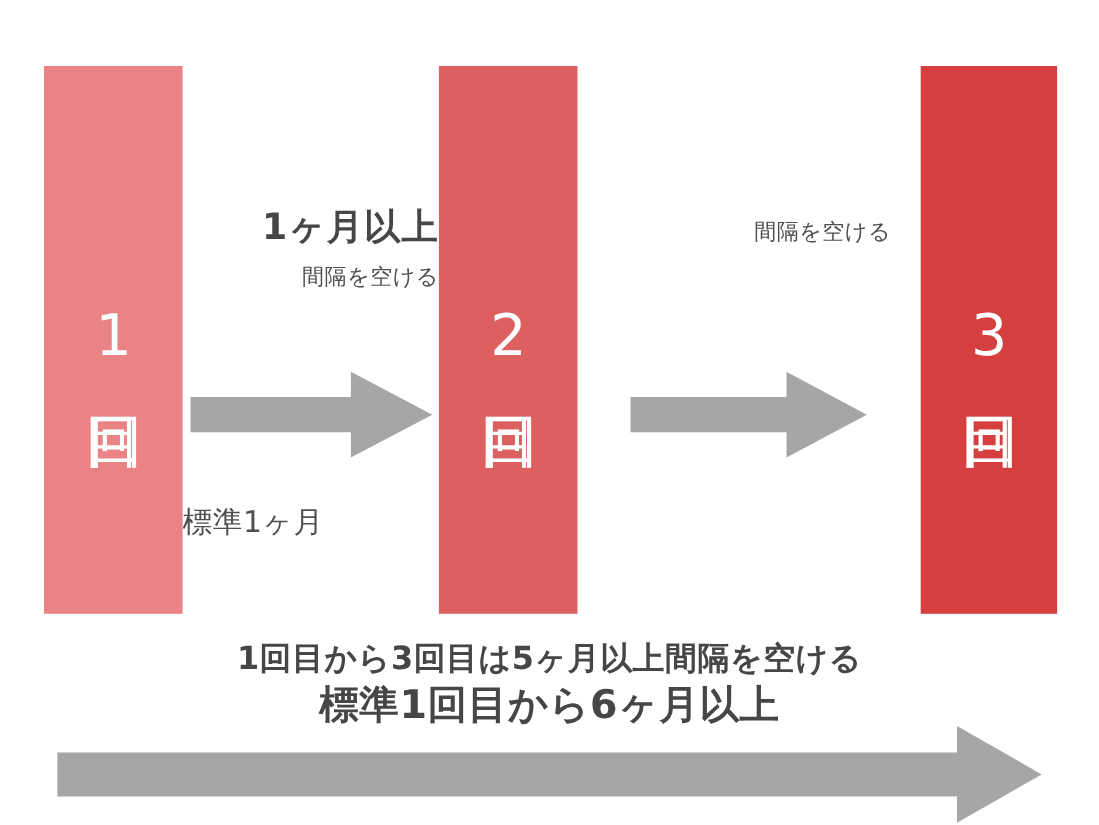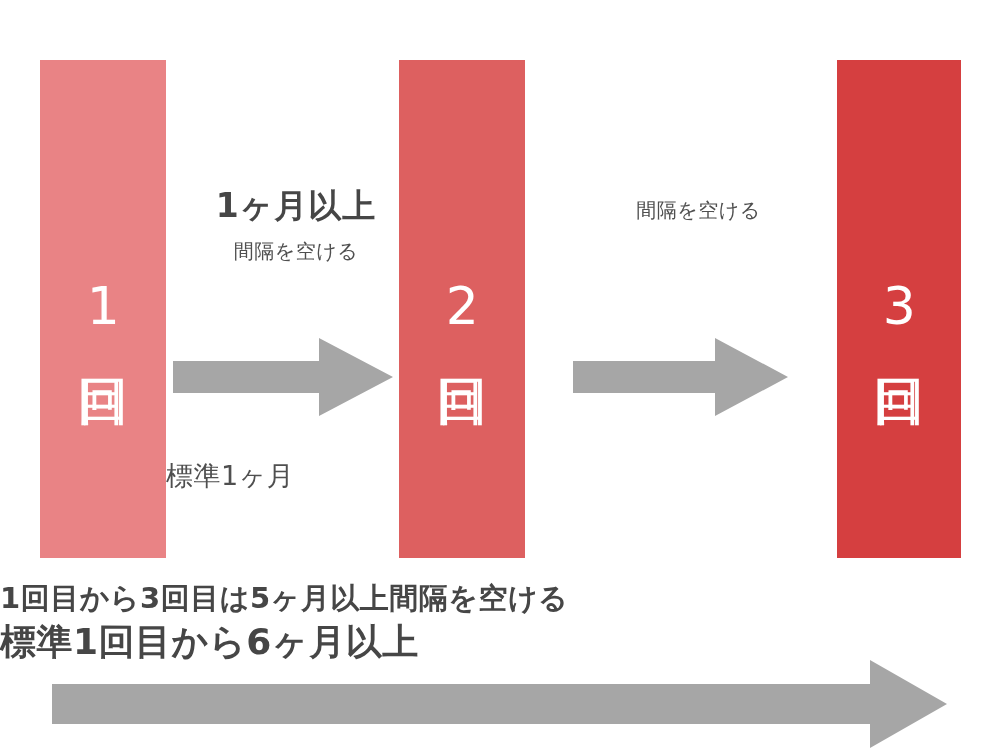--- a/index.html
+++ b/index.html
@@ -39,21 +39,21 @@
     font-family: "DejaVu Sans", "Liberation Sans", sans-serif;
   }
   #bar-1 { left: 40px;  width: 126px; }
   #bar-2 { left: 399px; width: 126px; }
   #bar-3 { left: 837px; width: 124px; }
 
   
   .gap-group {
     position: absolute;
     top: 185px;
-    text-align: center;
+    text-align: right;
     color: #4a4a4a;
     padding-left: 27px;
   }
   #gap-1 { left: 166px; width: 233px; }
   #gap-2 { left: 560px; width: 250px; }
 
   .gap-primary {
     font-size: 33px;
     font-weight: bold;
     line-height: 1.25;
@@ -96,21 +96,21 @@
     white-space: nowrap;
     font-family: "DejaVu Sans", "Liberation Sans", sans-serif;
   }
 
   
   #summary {
     position: absolute;
     left: 0;
     top: 581px;
     width: 999px;
-    text-align: left;
+    text-align: center;
     color: #4a4a4a;
   }
   #summary .summary-line-1 {
     font-size: 29px;
     font-weight: bold;
     line-height: 1.22;
     letter-spacing: 0.5px;
     color: #464646;
     white-space: nowrap;
     font-family: "DejaVu Sans", "Liberation Sans", sans-serif;

